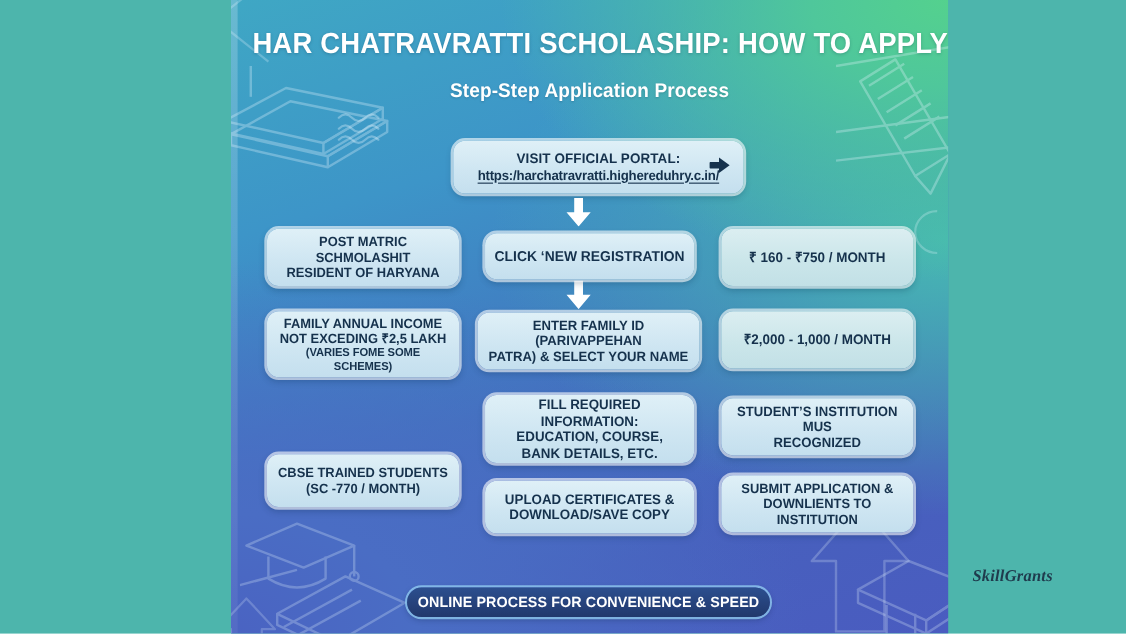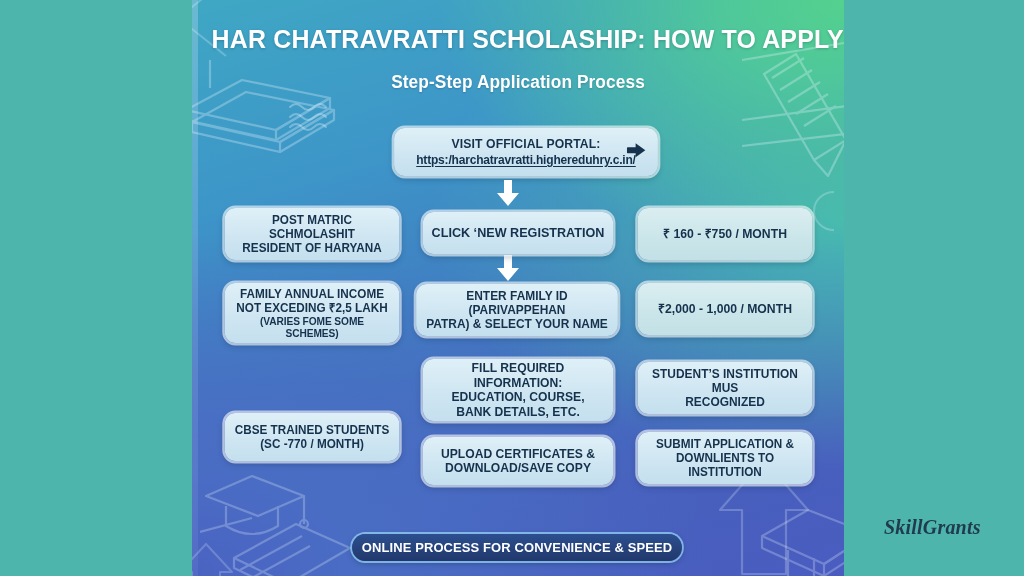--- a/index.html
+++ b/index.html
@@ -14,21 +14,21 @@
   #stage {
     position: relative;
     width: 1024px;
     height: 576px;
     background: #4db5ac;
   }
 
   
   #panel {
     position: absolute;
-    left: 192px;
+    left: 210px;
     top: 0;
     width: 652px;
     height: 576px;
     overflow: hidden;
     background:
       radial-gradient(120% 85% at 100% 0%,  #54d18e 0%, #4fc79b 16%, rgba(79,199,155,0) 52%),
       radial-gradient(110% 75% at 100% 38%, #47b9b2 0%, rgba(71,185,178,0) 58%),
       radial-gradient(130% 95% at 0% 100%,  #4a63c2 0%, #4a6dc4 20%, rgba(74,109,196,0) 62%),
       linear-gradient(163deg, #3fa7c4 0%, #3d95c8 28%, #4273bf 58%, #4760bd 80%, #4a5cc0 100%);
   }
@@ -158,21 +158,21 @@
   }
 
   
   #brand {
     position: absolute;
     left: 884px; top: 516px;
     color: #1f3b4d;
     font-family: "Liberation Serif", serif;
     font-style: italic;
     font-weight: 700;
-    font-size: 20px;
+    font-size: 15px;
     letter-spacing: .2px;
   }
 </style>
 </head>
 <body>
 
 <div id="stage">
 
   <div id="panel">
 

